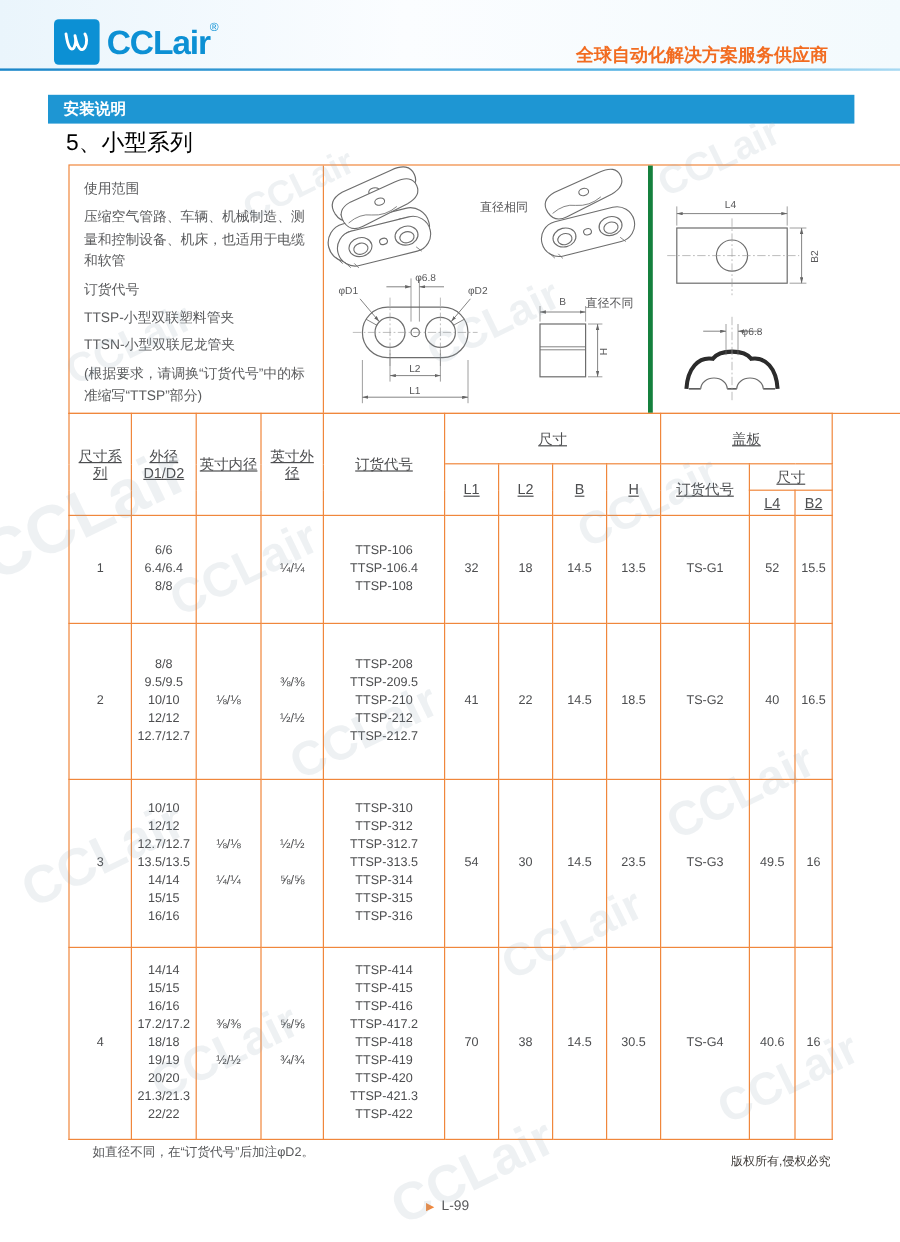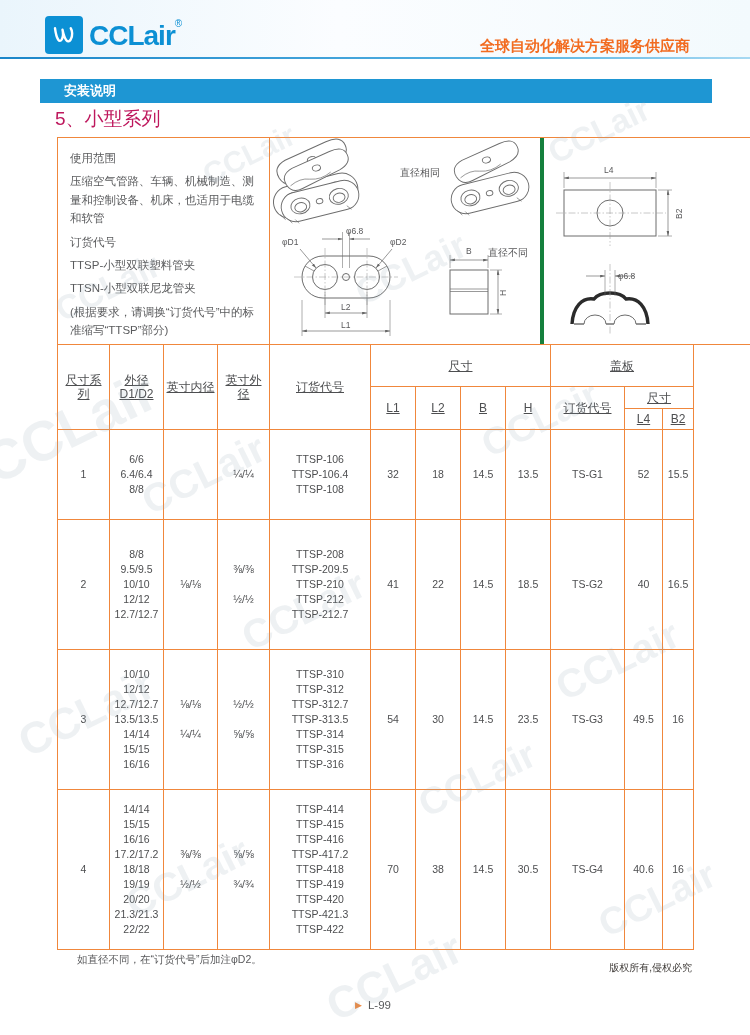--- a/index.html
+++ b/index.html
@@ -14,22 +14,22 @@
     background:linear-gradient(90deg,#eaf5fc 0%,#fbfdff 45%,#f3fafd 100%);}
   .logo{position:absolute;left:45px;top:16px;display:flex;align-items:flex-start;}
   .logo-mark{width:38px;height:38px;background:#0c90d4;border-radius:4px;display:flex;align-items:center;justify-content:center;}
   .logo-text{font-size:28px;font-weight:bold;color:#0c90d4;letter-spacing:-1px;margin-left:6px;line-height:40px;}
   .logo-reg{font-size:10px;color:#0c90d4;margin-top:2px;}
   .tagline{position:absolute;right:60px;top:37px;font-size:15px;font-weight:bold;color:#f26c21;}
   .header-rule{position:absolute;left:0;top:57px;width:750px;height:2px;
     background:linear-gradient(90deg,#1b86c9,#58b4e4 70%,#a8d9f2);}
   
   .section-bar{position:absolute;left:40px;top:79px;width:672px;height:24px;background:#1e96d3;
-    color:#fff;font-size:13px;font-weight:bold;line-height:24px;padding-left:24px;box-sizing:border-box;}
-  .page-title{position:absolute;left:55px;top:106px;font-size:19px;font-weight:normal;color:#be185d;margin:0;}
+    color:#fff;font-size:13px;font-weight:bold;line-height:24px;padding-left:13px;box-sizing:border-box;}
+  .page-title{position:absolute;left:55px;top:106px;font-size:19px;font-weight:normal;color:#000000;margin:0;}
   
   .top-box{position:absolute;left:57px;top:137px;width:748px;height:208px;
     border:1px solid #f0873c;box-sizing:border-box;display:flex;background:transparent;}
   .info-cell{width:212px;border-right:1px solid #f0873c;box-sizing:border-box;
     padding:11px 12px;font-size:11.5px;line-height:1.6;color:#5a5b5d;}
   .info-cell p{margin:0 0 5px 0;}
   .mid-cell{width:274px;border-right:4px solid #15803d;box-sizing:border-box;position:relative;}
   .right-cell{flex:1;position:relative;}
   svg text{font-family:"Liberation Sans",sans-serif;fill:#58585a;}
   

